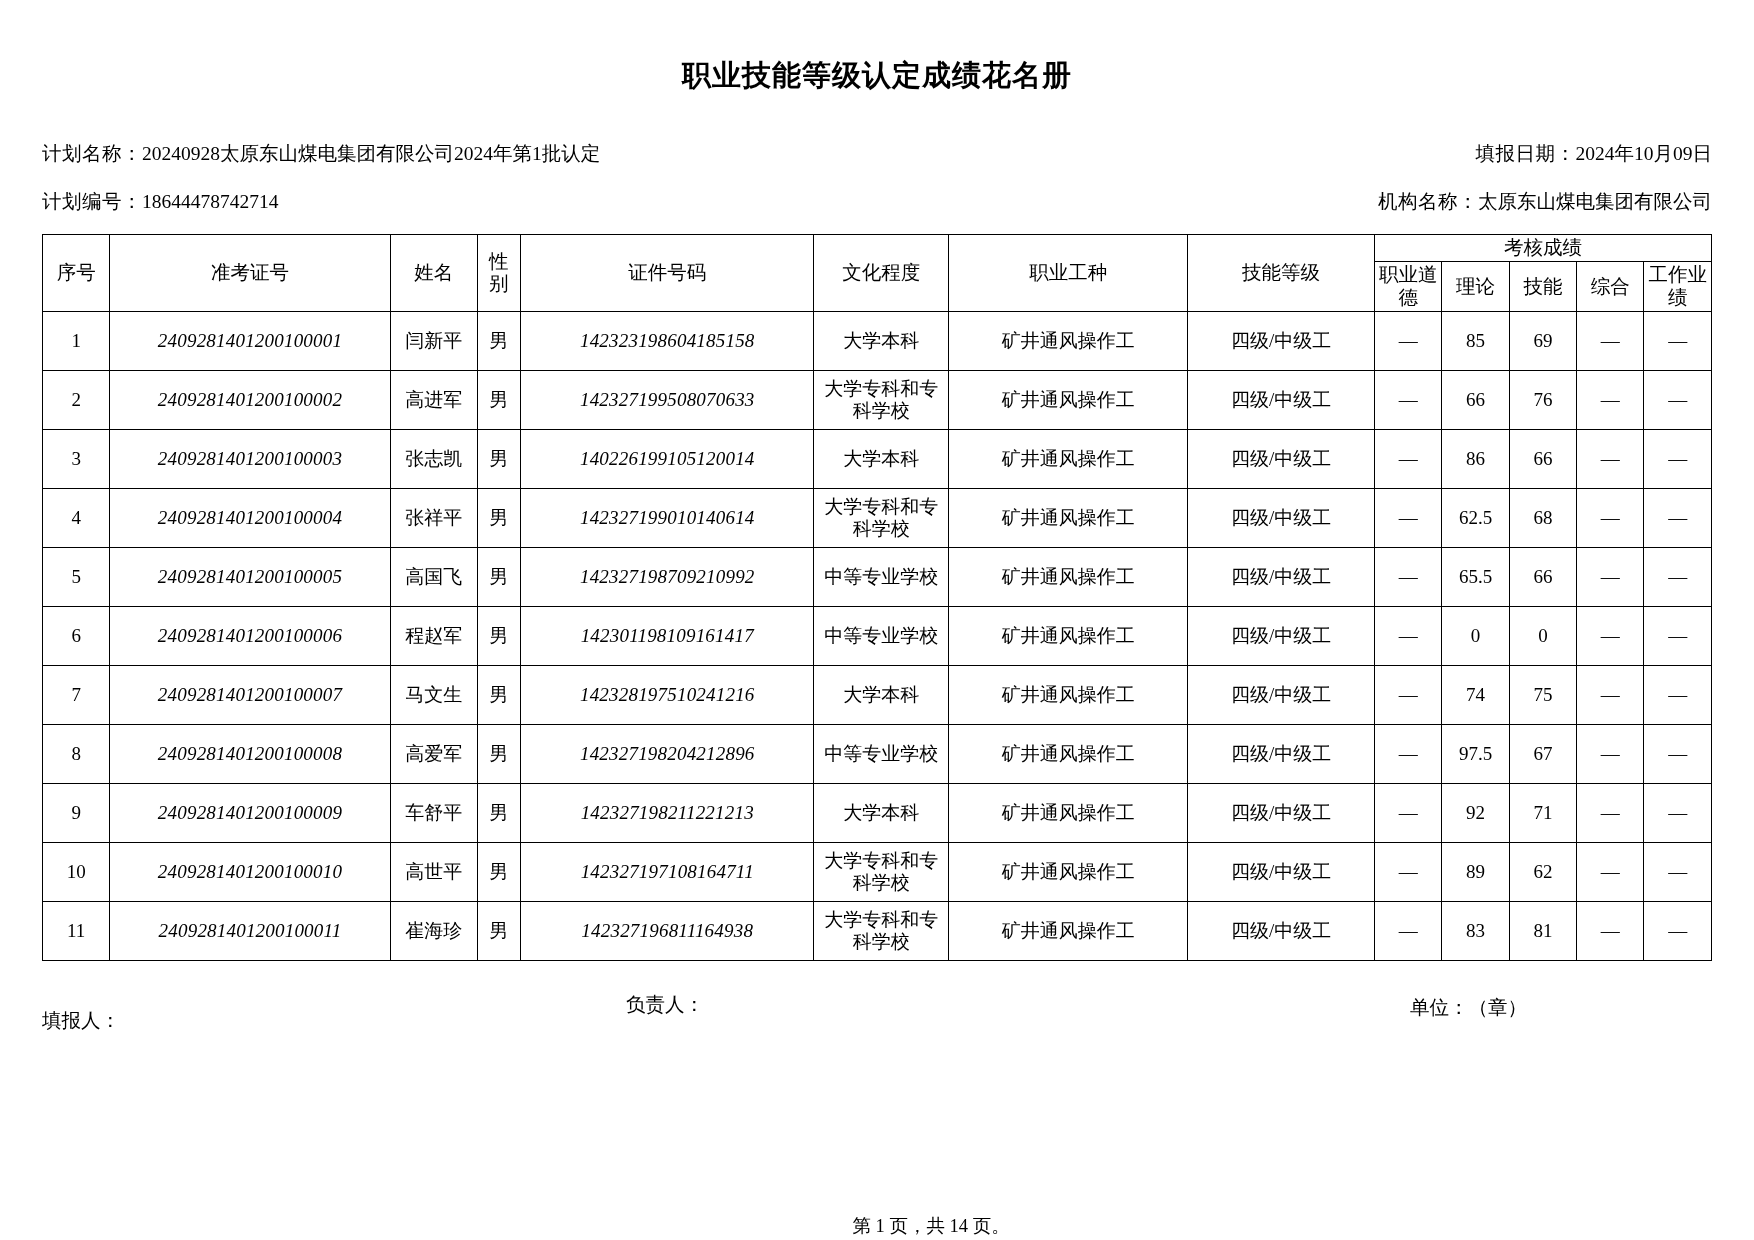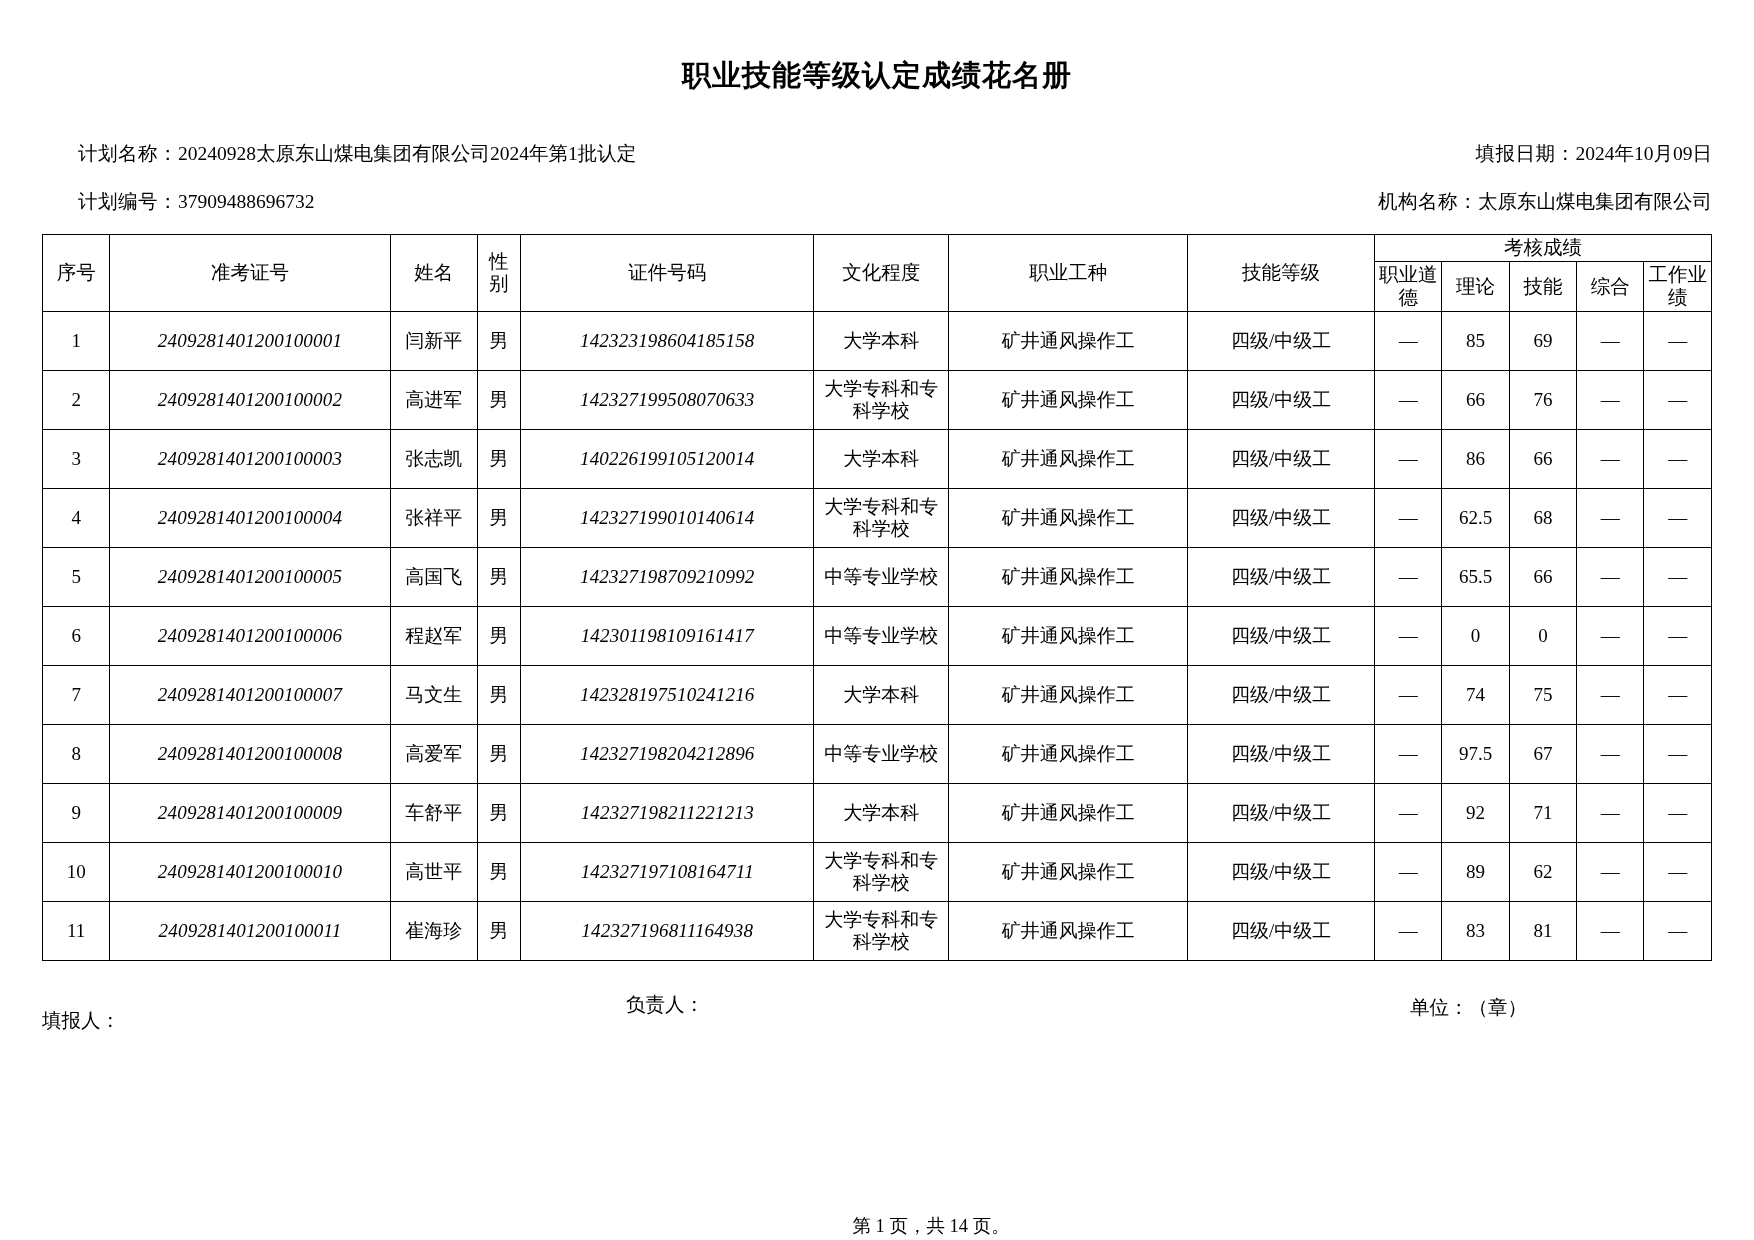--- a/index.html
+++ b/index.html
@@ -45,21 +45,20 @@
     white-space: nowrap;
   }
   .meta .right {
     position: absolute;
     right: 0;
     top: 0;
     white-space: nowrap;
   }
   .meta .label {
     letter-spacing: 0.5px;
-    margin-left: 36px;
   }
   table.roster {
     margin-top: 16px;
     border-collapse: collapse;
     width: 100%;
     table-layout: fixed;
   }
   table.roster th,
   table.roster td {
     border: 1px solid #000000;
@@ -130,21 +129,21 @@
     <div class="left">
       <span class="label">计划名称：</span><span>20240928太原东山煤电集团有限公司2024年第1批认定</span>
     </div>
     <div class="right">
       <span class="label">填报日期：</span><span>2024年10月09日</span>
     </div>
   </div>
 
   <div class="meta second">
     <div class="left">
-      <span class="label">计划编号：</span><span>37909488696732</span>
+      <span class="label">计划编号：</span><span>18644478742714</span>
     </div>
     <div class="right">
       <span class="label">机构名称：</span><span>太原东山煤电集团有限公司</span>
     </div>
   </div>
 
   <table class="roster">
     <colgroup>
       <col class="h-seq">
       <col class="h-admit">

